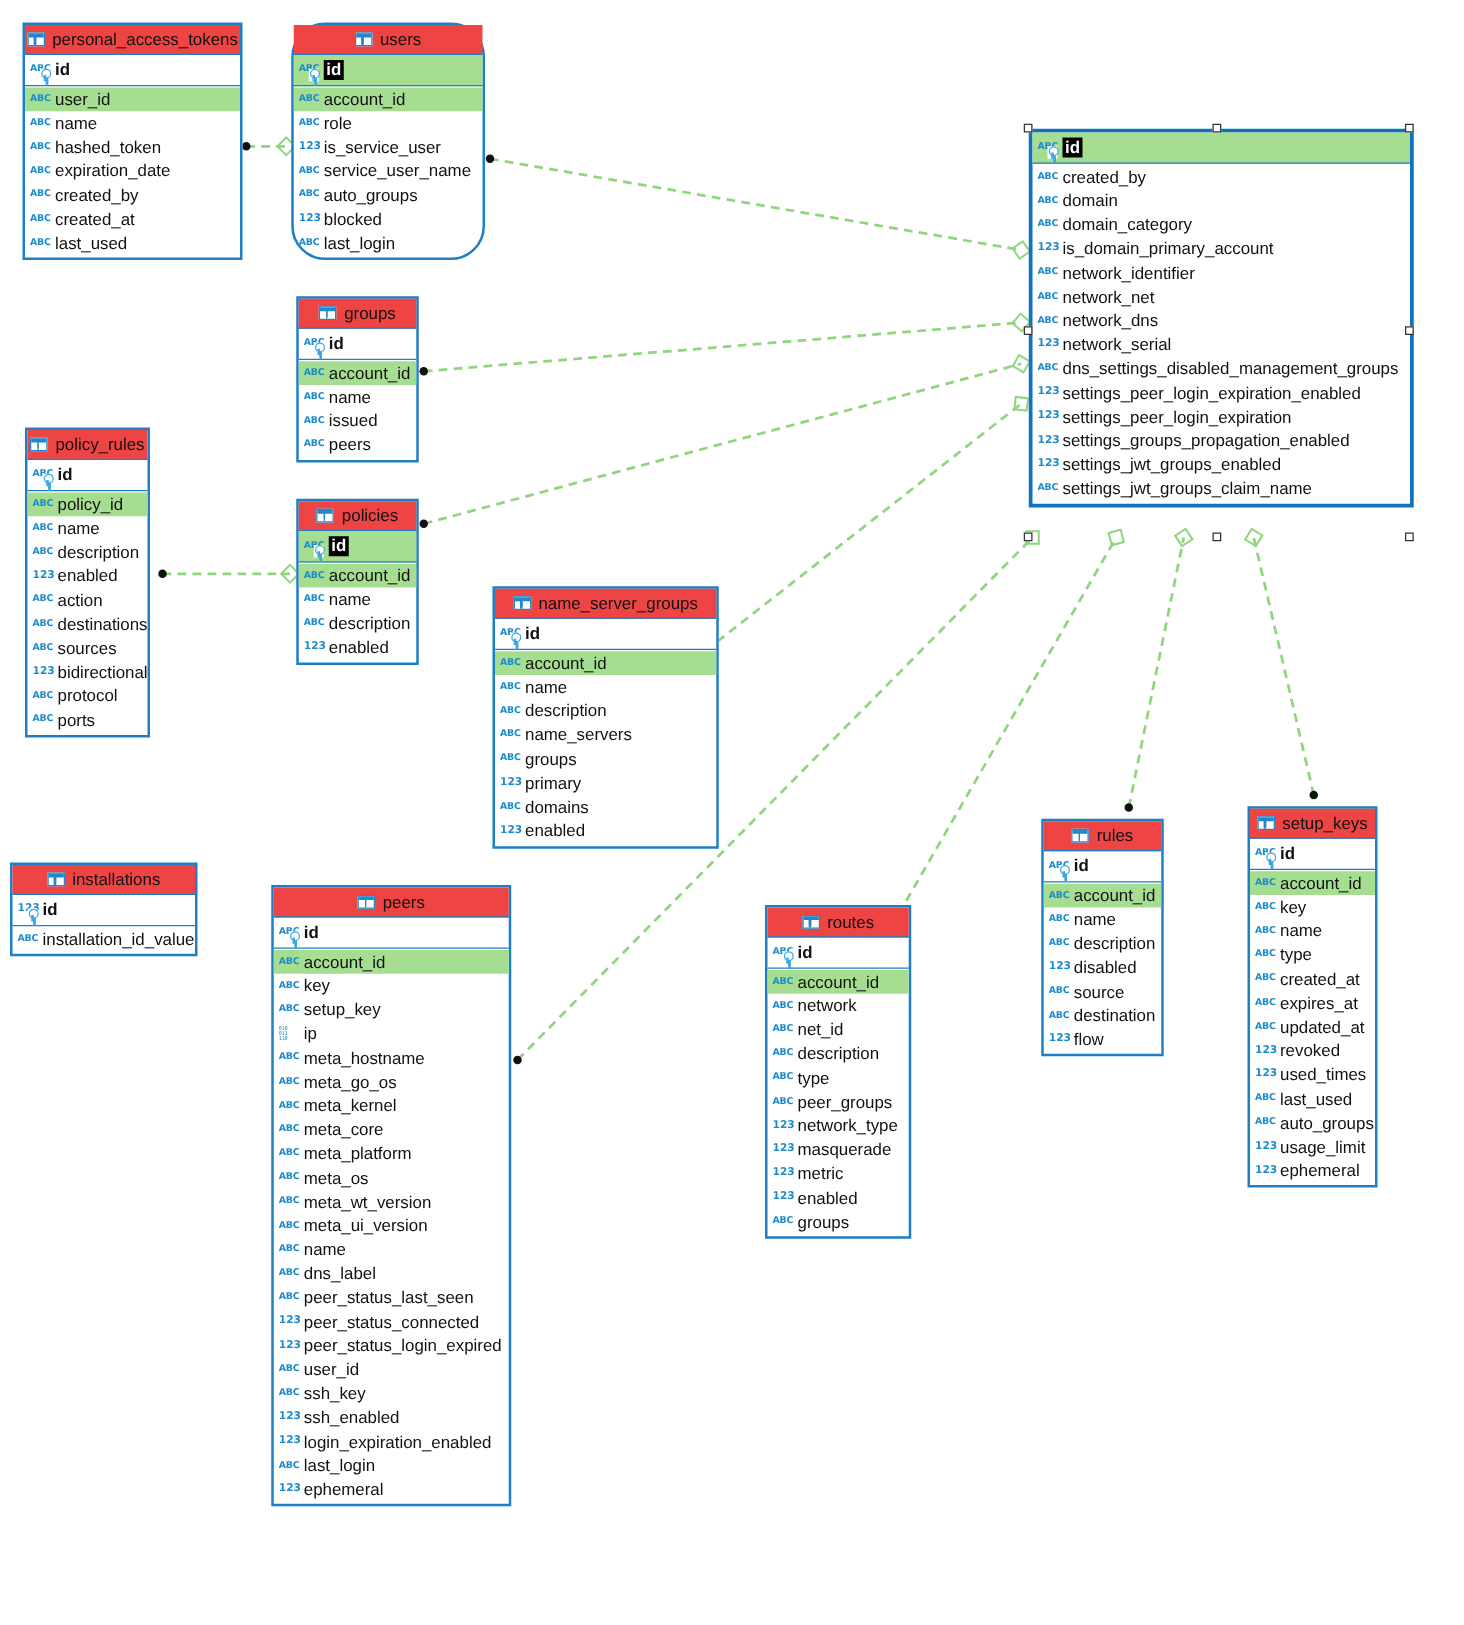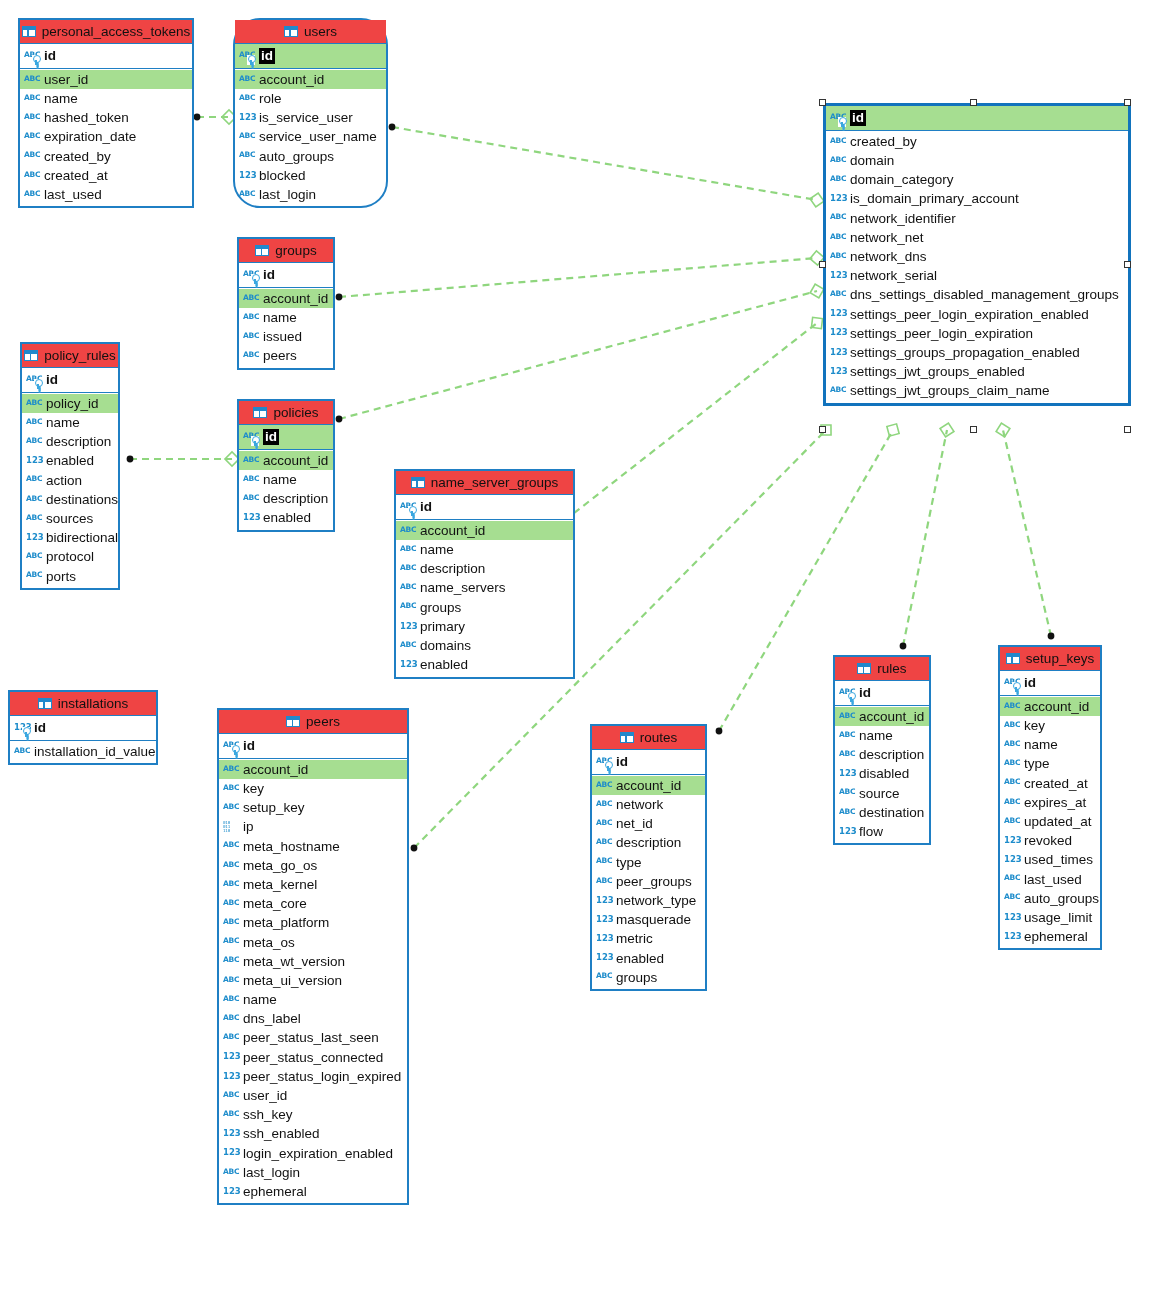--- a/index.html
+++ b/index.html
@@ -829,21 +829,21 @@
             <span class="col-name">last_login</span>
           </div>
           <div class="col-row">
             <span class="ticon">
               <span class="num">123</span>
             </span>
             <span class="col-name">ephemeral</span>
           </div>
         </div>
       </div>
-      <div class="table-box" style="left: 590px; top: 724px; width: 117px;">
+      <div class="table-box" style="left: 612px; top: 724px; width: 117px;">
         <div class="tbl-header">
           <span class="grid-icon"></span>
           <span>routes</span>
         </div>
         <div class="tbl-pk-row">
           <span class="ticon">
             <span class="abc">ABC</span>
             <span class="keyg"></span>
           </span>
           <span class="idname">id</span>

